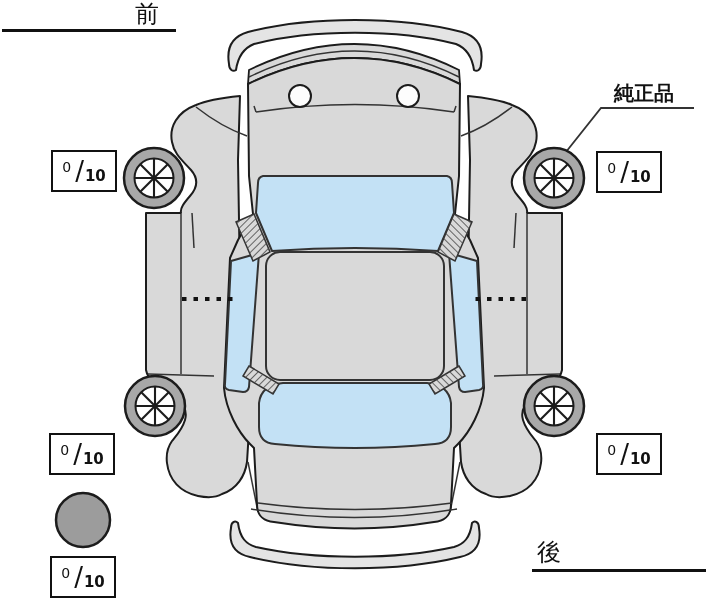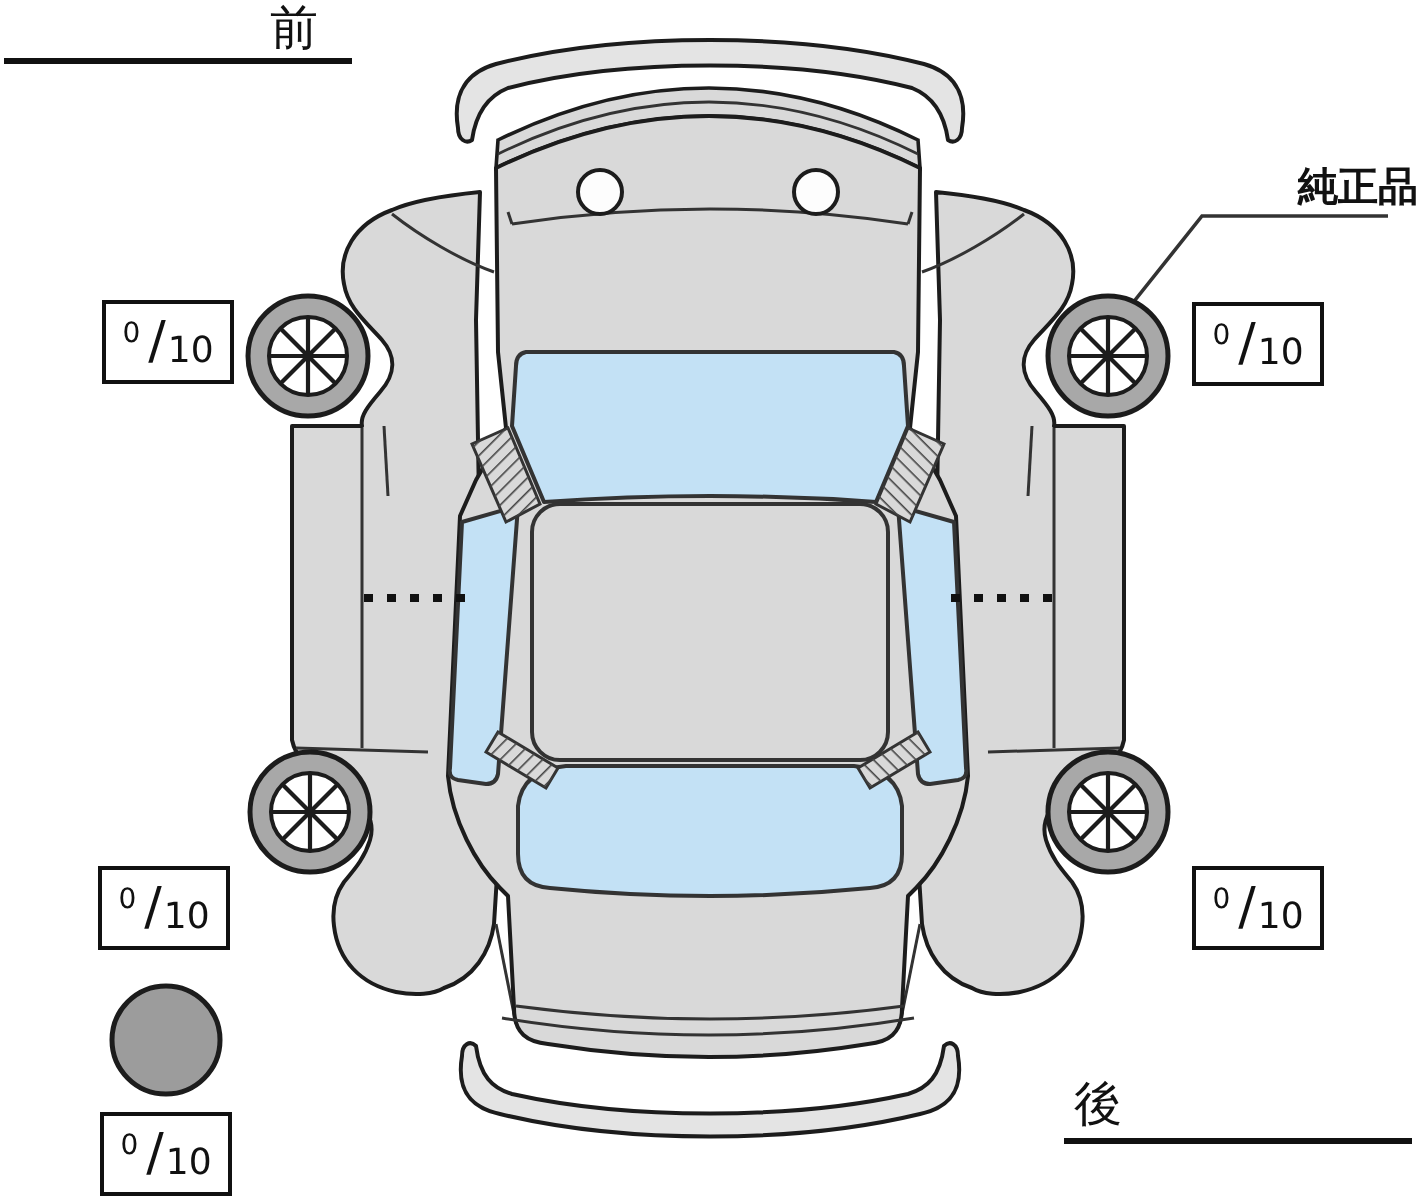--- a/index.html
+++ b/index.html
@@ -2,29 +2,29 @@
 <html><head>
 <meta charset="utf-8">
 <style>
   html,body{margin:0;padding:0;background:#fff;}
   .stage{position:relative;width:711px;height:600px;background:#ffffff;overflow:hidden;
          font-family:"DejaVu Sans","Liberation Sans",sans-serif;color:#111;}
   .stage svg{position:absolute;left:0;top:0;}
   .txt{position:absolute;line-height:1;white-space:nowrap;}
   .lbl-front{left:135px;top:2px;font-size:24px;}
   .lbl-rear{left:537px;top:540px;font-size:24px;}
-  .lbl-genuine{left:614px;top:83px;font-size:20px;font-weight:700;margin-left:35px;}
+  .lbl-genuine{left:614px;top:83px;font-size:20px;font-weight:700;}
   .rule{position:absolute;background:#111;height:3px;}
   .rule-front{left:2px;top:29px;width:174px;}
   .rule-rear{left:532px;top:569px;width:174px;}
   .score-box{position:absolute;width:62px;height:38px;background:#fff;border:2px solid #111;
              display:flex;align-items:center;justify-content:center;}
   .score-box .v{font-size:14px;line-height:1;transform:translateY(-4px);}
   .score-box .sl{font-size:26px;line-height:1;font-weight:400;margin:0 1px 0 4px;}
-  .score-box .d{font-size:18px;font-weight:400;line-height:1;transform:translateY(5px);}
+  .score-box .d{font-size:15px;font-weight:700;line-height:1;transform:translateY(5px);}
   .sb-fl{left:51px;top:150px;}
   .sb-fr{left:596px;top:151px;}
   .sb-rl{left:49px;top:433px;}
   .sb-rr{left:596px;top:433px;}
   .sb-sp{left:50px;top:556px;}
 </style>
 </head>
 <body>
 
 <div class="stage">

